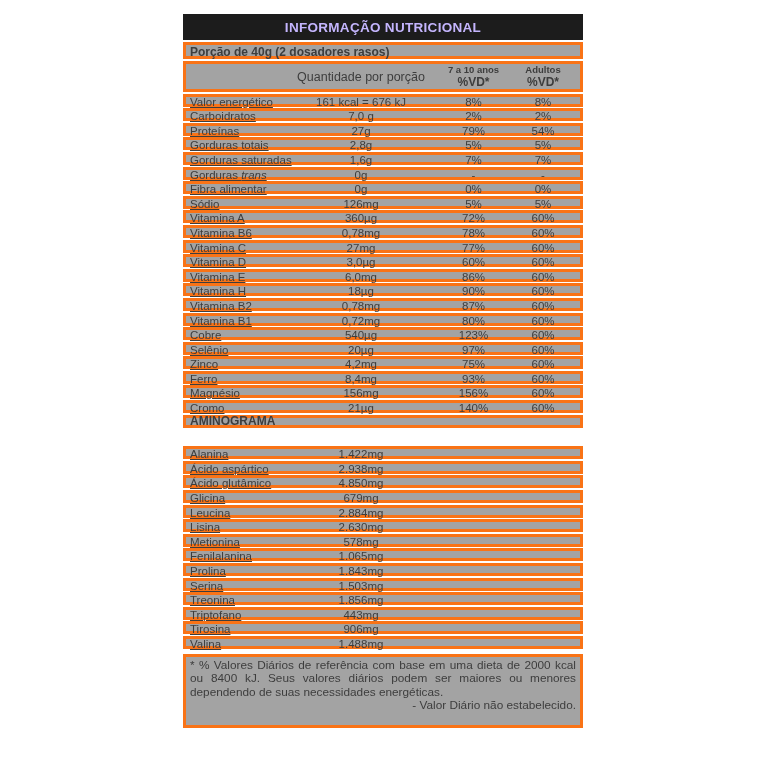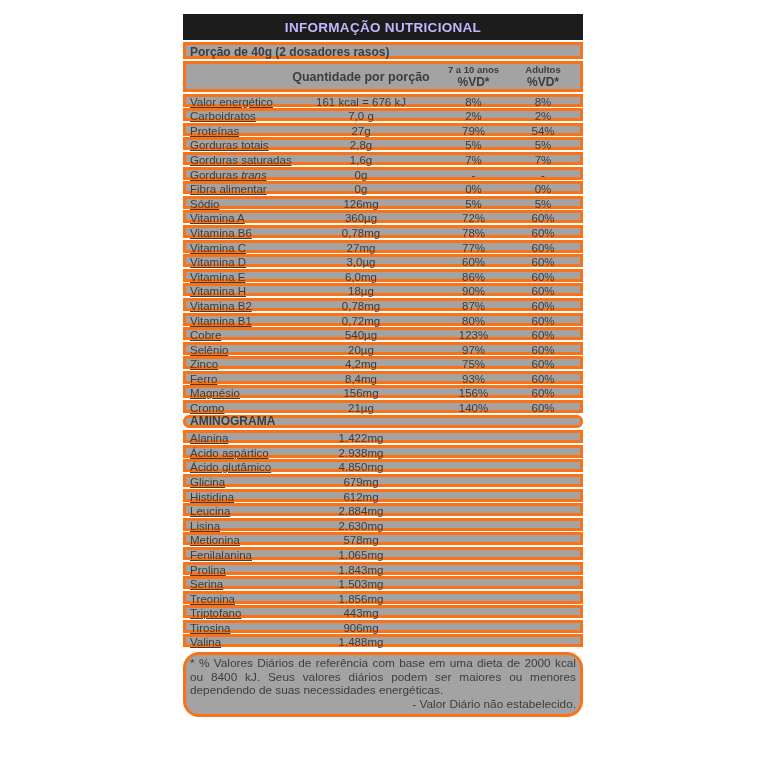--- a/index.html
+++ b/index.html
@@ -45,21 +45,21 @@
   .head-row {
     height: 31px;
     margin-bottom: 1.6px;
     display: grid;
     grid-template-columns: 95px 160px 65px 1fr;
     align-items: center;
   }
   .qty-head {
     grid-column: 2;
     text-align: center;
-    font-weight: bold;
+    font-weight: normal;
     font-size: 12.5px;
   }
   .vd-head {
     text-align: center;
     font-weight: bold;
     line-height: 1.15;
     padding-top: 1px;
   }
   .vd-head .l1 { font-size: 9.5px; display: block; }
   .vd-head .l2 { font-size: 12px; display: block; }
@@ -71,35 +71,33 @@
     align-items: center;
     font-size: 11.5px;
     line-height: 11px;
   }
   .row.amino { grid-template-columns: 95px 160px 1fr; }
   .row .name { padding-left: 4px; white-space: nowrap; text-decoration: underline; }
   .row .name .it { font-style: italic; }
   .row .qty, .row .vd1, .row .vd2 { text-align: center; white-space: nowrap; }
   .section-row {
     height: 13.5px;
-    margin-bottom: 2px;
+    margin-bottom: 18px;
     display: flex;
     align-items: center;
     font-weight: bold;
     font-size: 12px;
     padding-left: 4px;
     line-height: 11px;
-    border-radius: 6px;
   }
   .footnote {
     margin-top: 5px;
-    padding: 2px 4px 3px 4px;
+    padding: 2px 4px 12px 4px;
     font-size: 11.8px;
     line-height: 13.4px;
-    border-radius: 16px;
   }
   .footnote .main { text-align: justify; }
   .footnote .note { text-align: right; }
 </style>
 </head>
 <body>
 
 <div class="label-wrap">
 
   <div class="titlebar">INFORMAÇÃO NUTRICIONAL</div>
@@ -270,25 +268,20 @@
         <div class="name">Ácido glutâmico</div>
         <div class="qty">4.850mg</div>
         <div class=""></div>
       </div>
       <div class="box row amino">
         <div class="name">Glicina</div>
         <div class="qty">679mg</div>
         <div class=""></div>
       </div>
       <div class="box row amino">
-        <div class="name">Histidina</div>
-        <div class="qty">612mg</div>
-        <div class=""></div>
-      </div>
-      <div class="box row amino">
         <div class="name">Leucina</div>
         <div class="qty">2.884mg</div>
         <div class=""></div>
       </div>
       <div class="box row amino">
         <div class="name">Lisina</div>
         <div class="qty">2.630mg</div>
         <div class=""></div>
       </div>
       <div class="box row amino">

